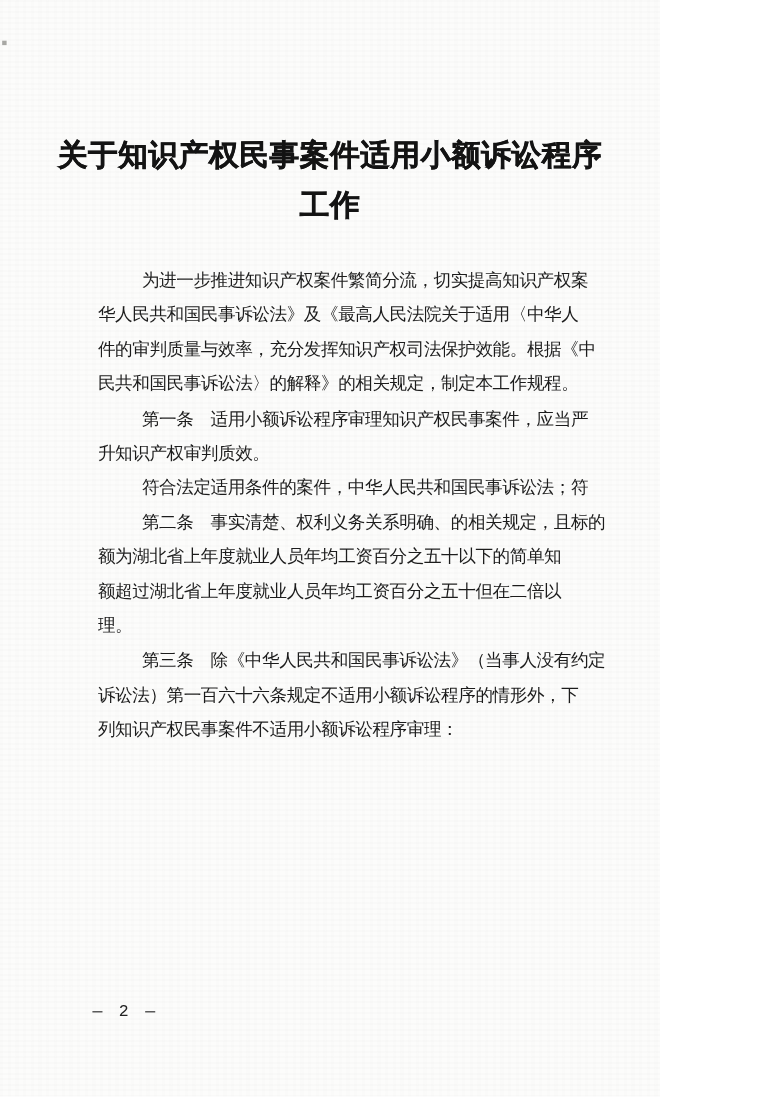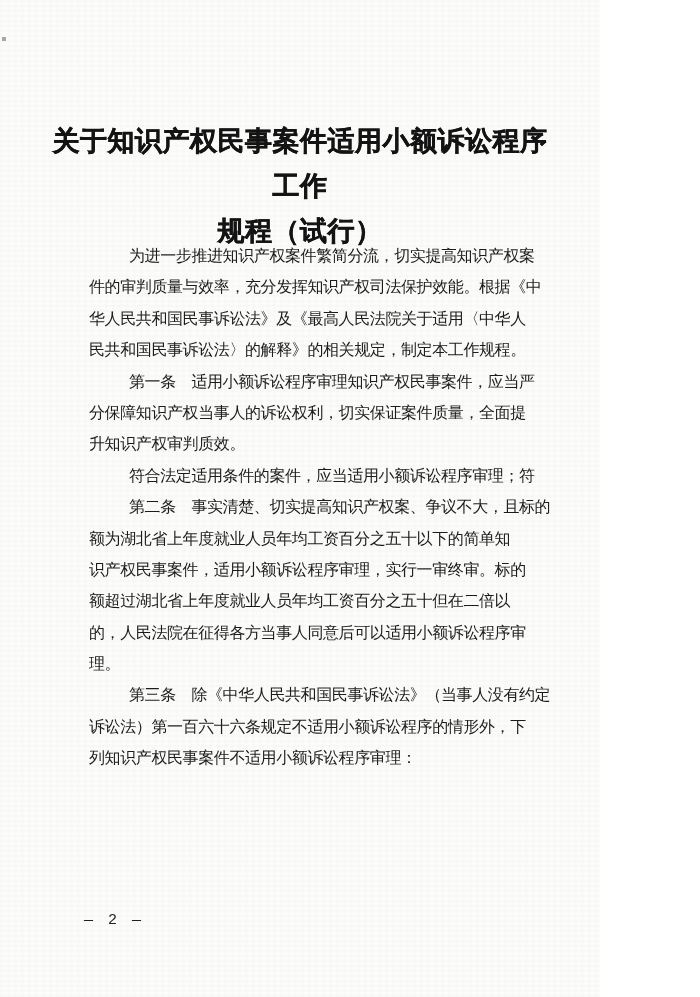--- a/index.html
+++ b/index.html
@@ -87,37 +87,33 @@
 </head>
 <body>
 
 <div class="page" style="--ink: #1d1d1d; --paper: #fcfcfb;">
 
   <div class="scan-speck-topleft"></div>
   <div class="scan-speck-right"></div>
 
   <div class="doc-title">
     <div>关于知识产权民事案件适用小额诉讼程序工作</div>
-    <div>规程（试行）</div>
   </div>
 
   <div class="doc-body">
     <div class="line indent">为进一步推进知识产权案件繁简分流，切实提高知识产权案</div>
+    <div class="line">华人民共和国民事诉讼法》及《最高人民法院关于适用〈中华人</div>
     <div class="line">件的审判质量与效率，充分发挥知识产权司法保护效能。根据《中</div>
-    <div class="line">华人民共和国民事诉讼法》及《最高人民法院关于适用〈中华人</div>
     <div class="line">民共和国民事诉讼法〉的解释》的相关规定，制定本工作规程。</div>
     <div class="line indent">第一条　适用小额诉讼程序审理知识产权民事案件，应当严</div>
-    <div class="line">分保障知识产权当事人的诉讼权利，切实保证案件质量，全面提</div>
     <div class="line">升知识产权审判质效。</div>
-    <div class="line indent">符合法定适用条件的案件，应当适用小额诉讼程序审理；符</div>
-    <div class="line indent">第二条　事实清楚、切实提高知识产权案、争议不大，且标的</div>
+    <div class="line indent">符合法定适用条件的案件，中华人民共和国民事诉讼法；符</div>
+    <div class="line indent">第二条　事实清楚、权利义务关系明确、的相关规定，且标的</div>
     <div class="line">额为湖北省上年度就业人员年均工资百分之五十以下的简单知</div>
-    <div class="line">识产权民事案件，适用小额诉讼程序审理，实行一审终审。标的</div>
     <div class="line">额超过湖北省上年度就业人员年均工资百分之五十但在二倍以</div>
-    <div class="line">的，人民法院在征得各方当事人同意后可以适用小额诉讼程序审</div>
     <div class="line">理。</div>
     <div class="line indent">第三条　除《中华人民共和国民事诉讼法》（当事人没有约定</div>
     <div class="line">诉讼法）第一百六十六条规定不适用小额诉讼程序的情形外，下</div>
     <div class="line">列知识产权民事案件不适用小额诉讼程序审理：</div>
   </div>
 
   <div class="page-number">— 2 —</div>
 
 </div>
 

